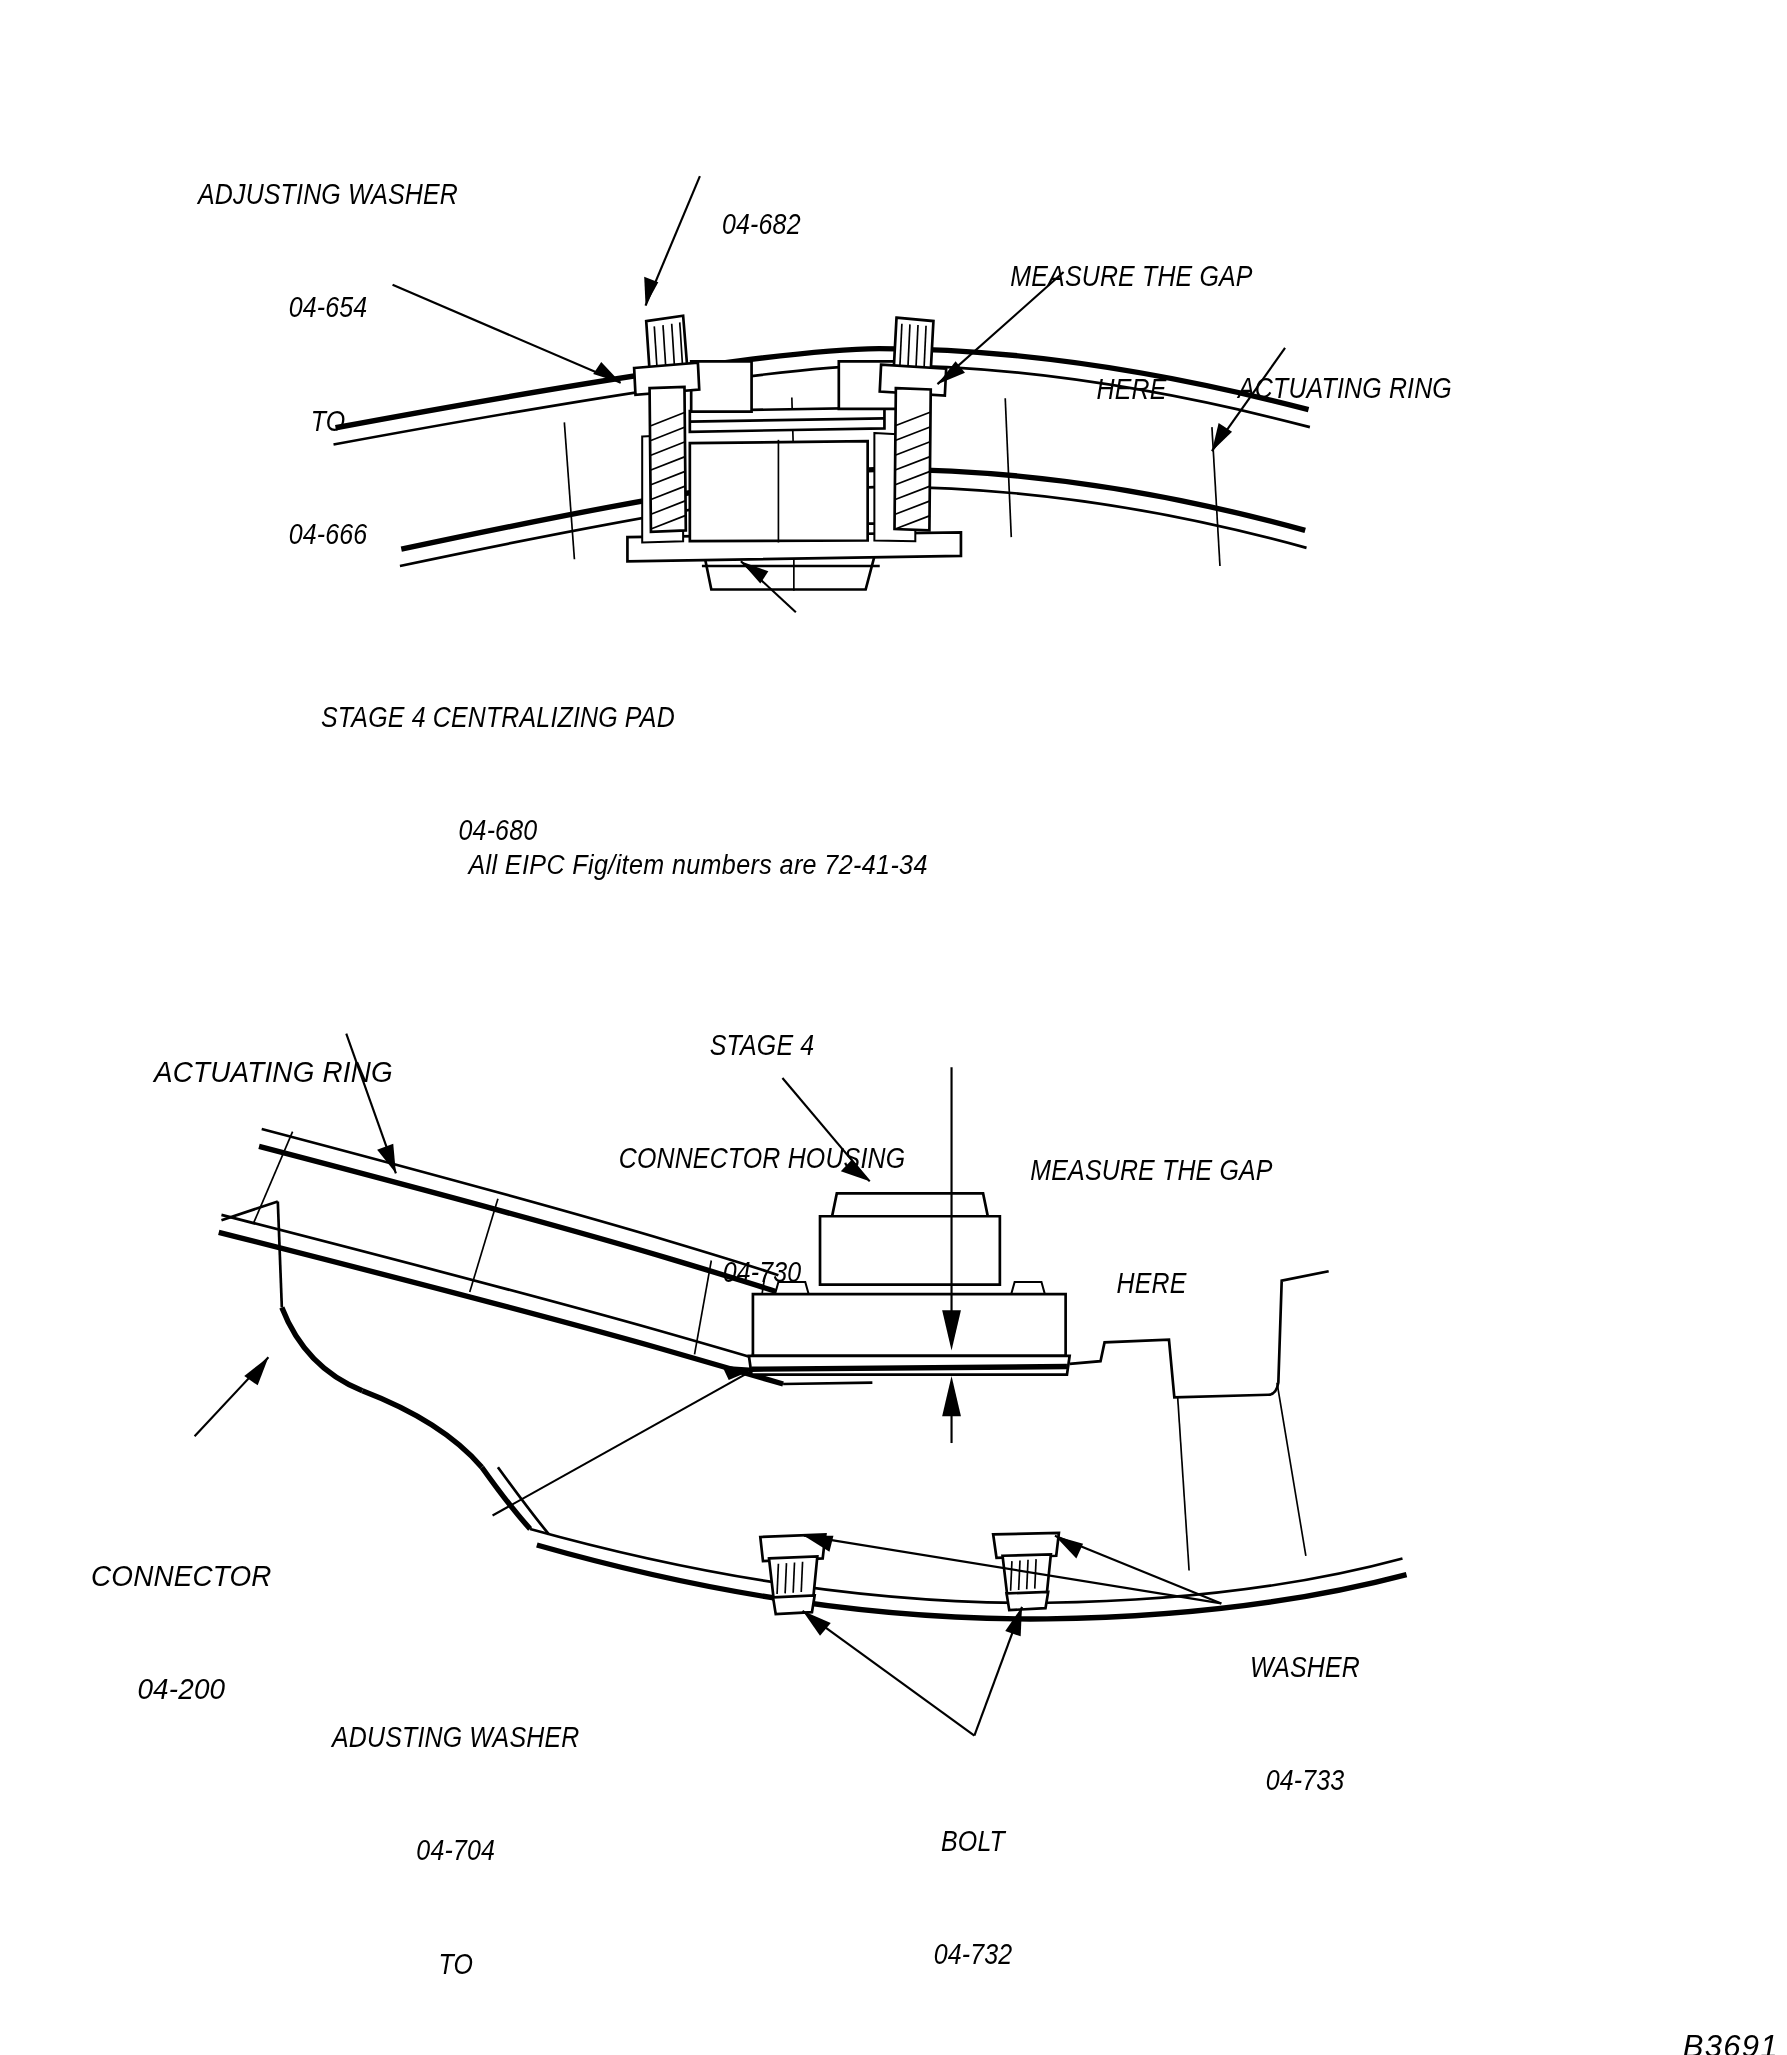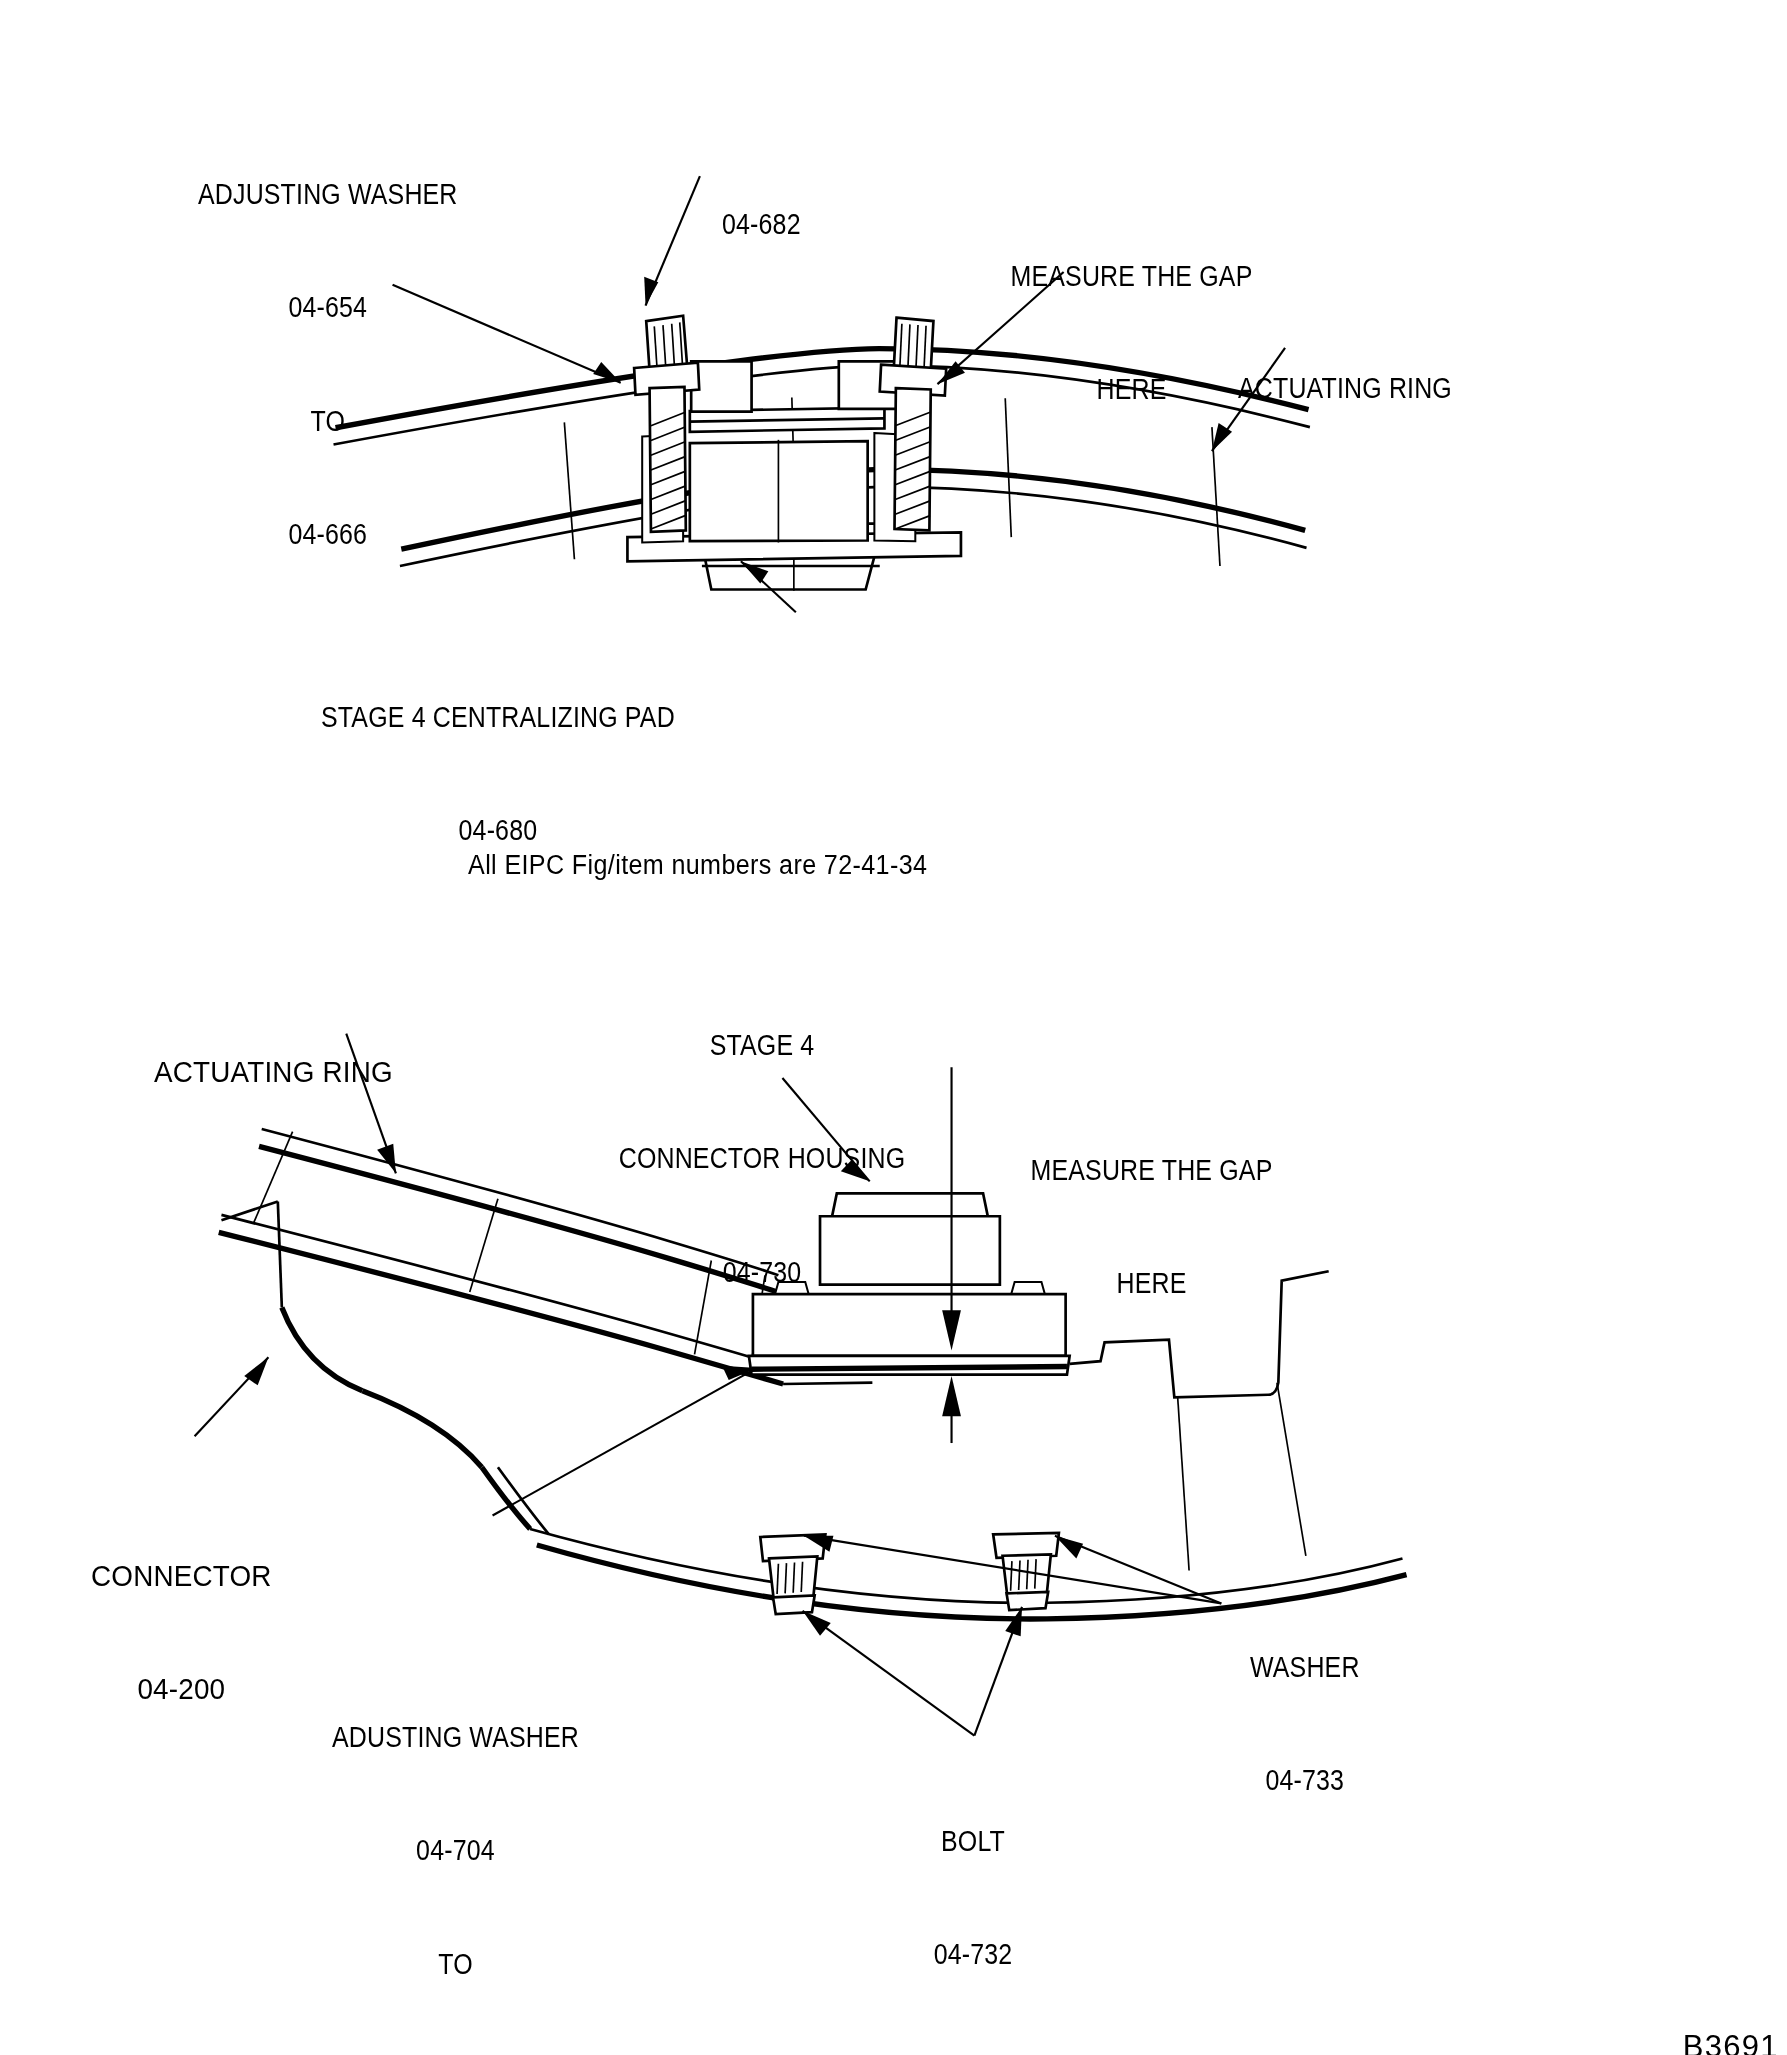--- a/index.html
+++ b/index.html
@@ -14,20 +14,21 @@
     position: relative;
     overflow: hidden;
     font-family: "Liberation Sans", sans-serif;
     color: #000000;
   }
   #figure-root {
     position: absolute;
     inset: 0;
     width: 1787px;
     height: 2056px;
+    font-style: italic;
   }
   svg.drawing {
     position: absolute;
     left: 0;
     top: 0;
     width: 1787px;
     height: 2056px;
     display: block;
   }
   

